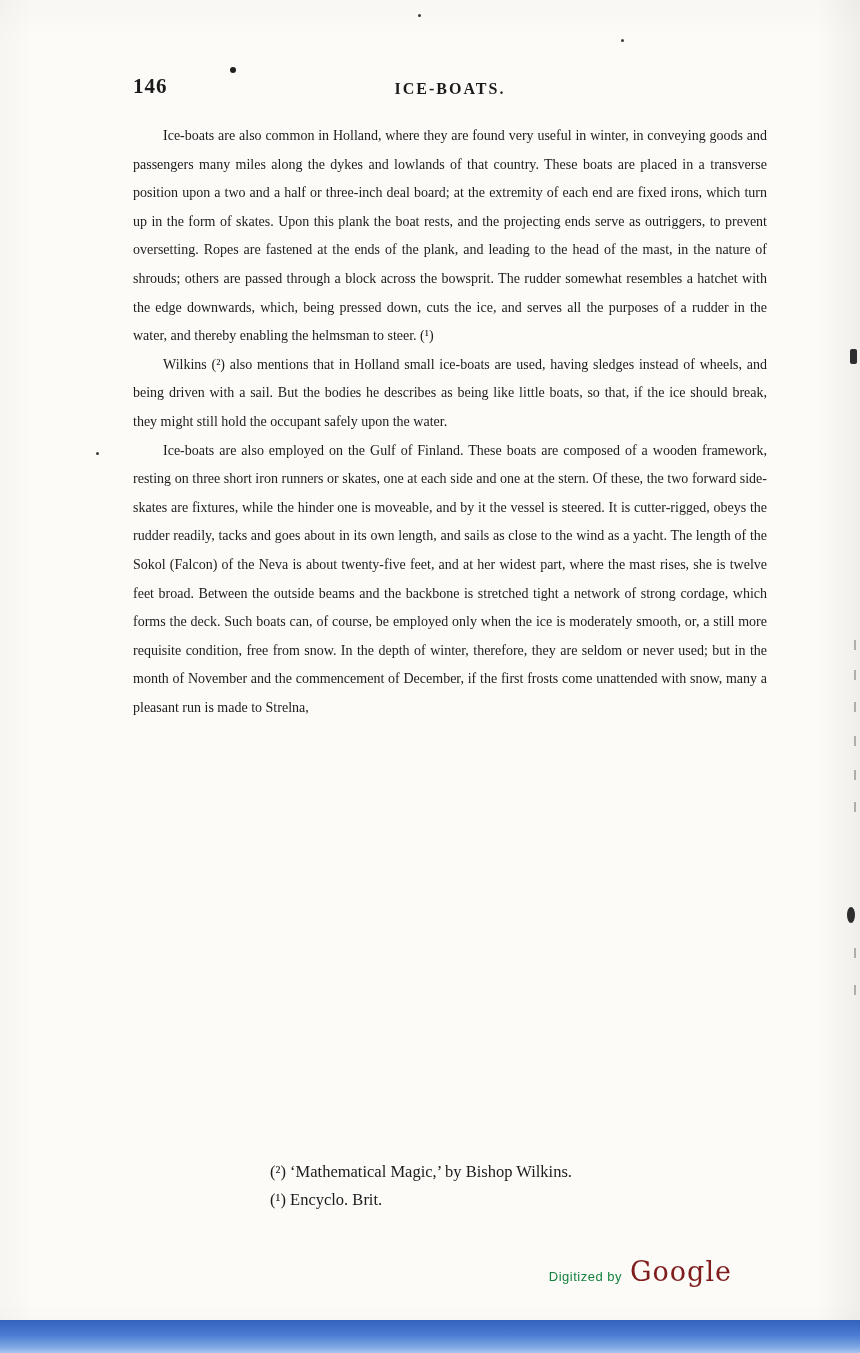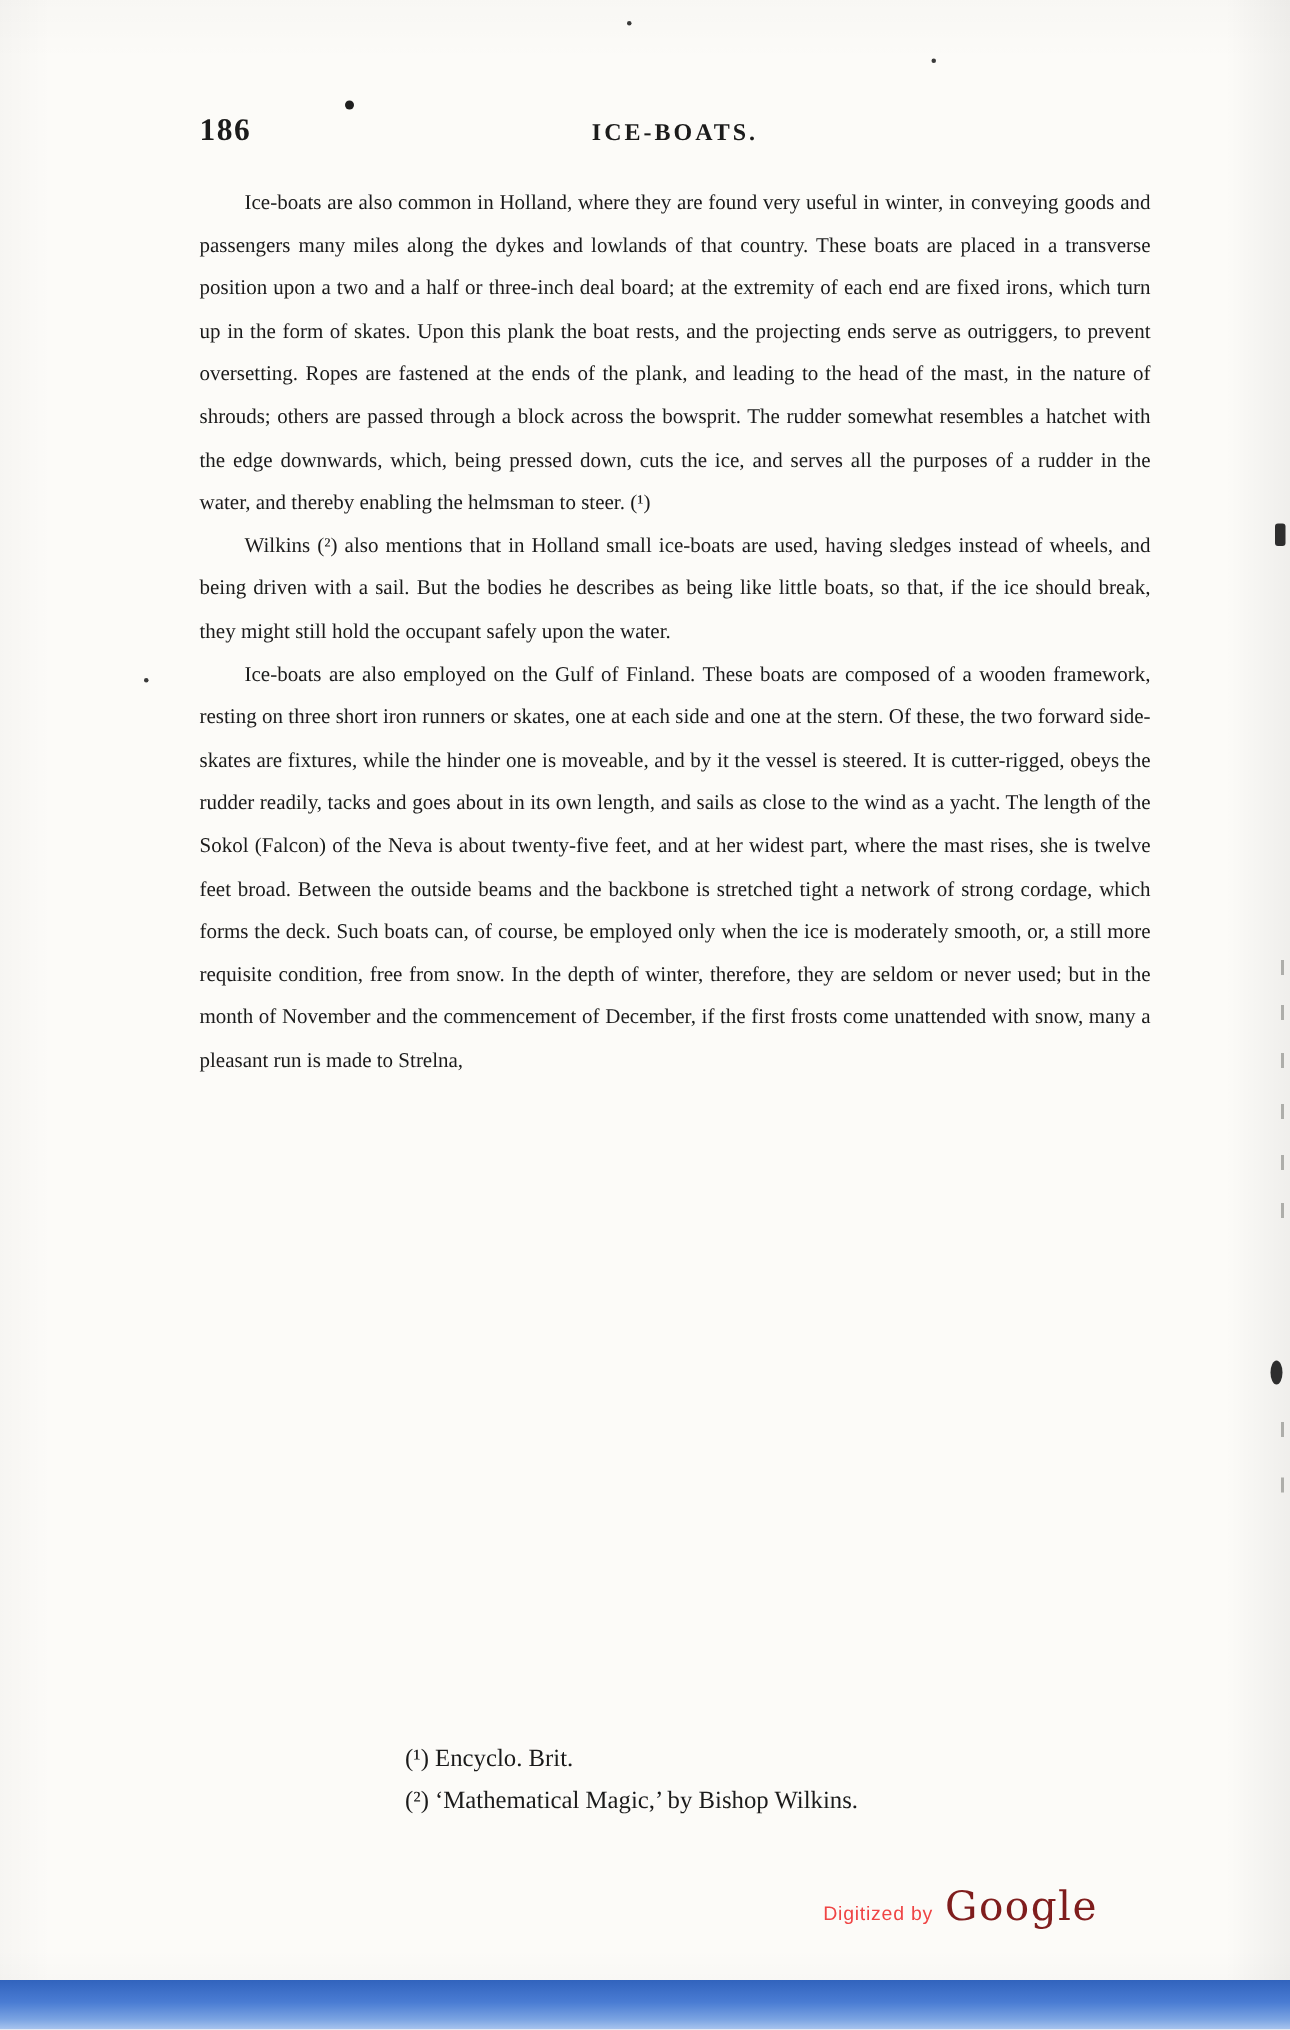--- a/index.html
+++ b/index.html
@@ -67,21 +67,21 @@
     right: 128px;
     top: 1256px;
     display: flex;
     align-items: baseline;
     gap: 8px;
     user-select: none;
   }
   .watermark .digitized {
     font-family: "Liberation Sans", "DejaVu Sans", sans-serif;
     font-size: 13px;
-    color: #ef4444;
+    color: #15803d;
     letter-spacing: 0.5px;
   }
   .watermark .brand {
     font-family: "DejaVu Serif", "Liberation Serif", serif;
     font-size: 27px;
     color: #7f1d1d;
     letter-spacing: 1px;
   }
   .bottom-bar {
     position: absolute;
@@ -109,33 +109,33 @@
     background: #8a8a86;
     opacity: 0.65;
     right: 4px;
   }
 </style>
 </head>
 <body>
 
 <div class="page-surface"></div>
 
-<div class="page-number">186</div>
+<div class="page-number">146</div>
 
 <div class="running-title">ICE-BOATS.</div>
 
 <div class="body-text">
   <p>Ice-boats are also common in Holland, where they are found very useful in winter, in conveying goods and passengers many miles along the dykes and lowlands of that country.  These boats are placed in a transverse position upon a two and a half or three-inch deal board; at the extremity of each end are fixed irons, which turn up in the form of skates.  Upon this plank the boat rests, and the projecting ends serve as outriggers, to prevent oversetting.  Ropes are fastened at the ends of the plank, and leading to the head of the mast, in the nature of shrouds; others are passed through a block across the bowsprit.  The rudder somewhat resembles a hatchet with the edge downwards, which, being pressed down, cuts the ice, and serves all the purposes of a rudder in the water, and thereby enabling the helmsman to steer. (¹)</p>
   <p>Wilkins (²) also mentions that in Holland small ice-boats are used, having sledges instead of wheels, and being driven with a sail.  But the bodies he describes as being like little boats, so that, if the ice should break, they might still hold the occupant safely upon the water.</p>
   <p>Ice-boats are also employed on the Gulf of Finland.  These boats are composed of a wooden framework, resting on three short iron runners or skates, one at each side and one at the stern.  Of these, the two forward side-skates are fixtures, while the hinder one is moveable, and by it the vessel is steered.  It is cutter-rigged, obeys the rudder readily, tacks and goes about in its own length, and sails as close to the wind as a yacht. The length of the Sokol (Falcon) of the Neva is about twenty-five feet, and at her widest part, where the mast rises, she is twelve feet broad.  Between the outside beams and the backbone is stretched tight a network of strong cordage, which forms the deck.  Such boats can, of course, be employed only when the ice is moderately smooth, or, a still more requisite condition, free from snow.  In the depth of winter, therefore, they are seldom or never used; but in the month of November and the commencement of December, if the first frosts come unattended with snow, many a pleasant run is made to Strelna,</p>
 </div>
 
 <div class="footnotes">
+  <div>(²) ‘Mathematical Magic,’ by Bishop Wilkins.</div>
   <div>(¹) Encyclo. Brit.</div>
-  <div>(²) ‘Mathematical Magic,’ by Bishop Wilkins.</div>
 </div>
 
 <div class="watermark">
   <span class="digitized">Digitized by</span>
   <span class="brand">Google</span>
 </div>
 
 <div class="bottom-bar"></div>
 
 <div class="speck" style="left:418px; top:14px; width:3px; height:3px;"></div>

